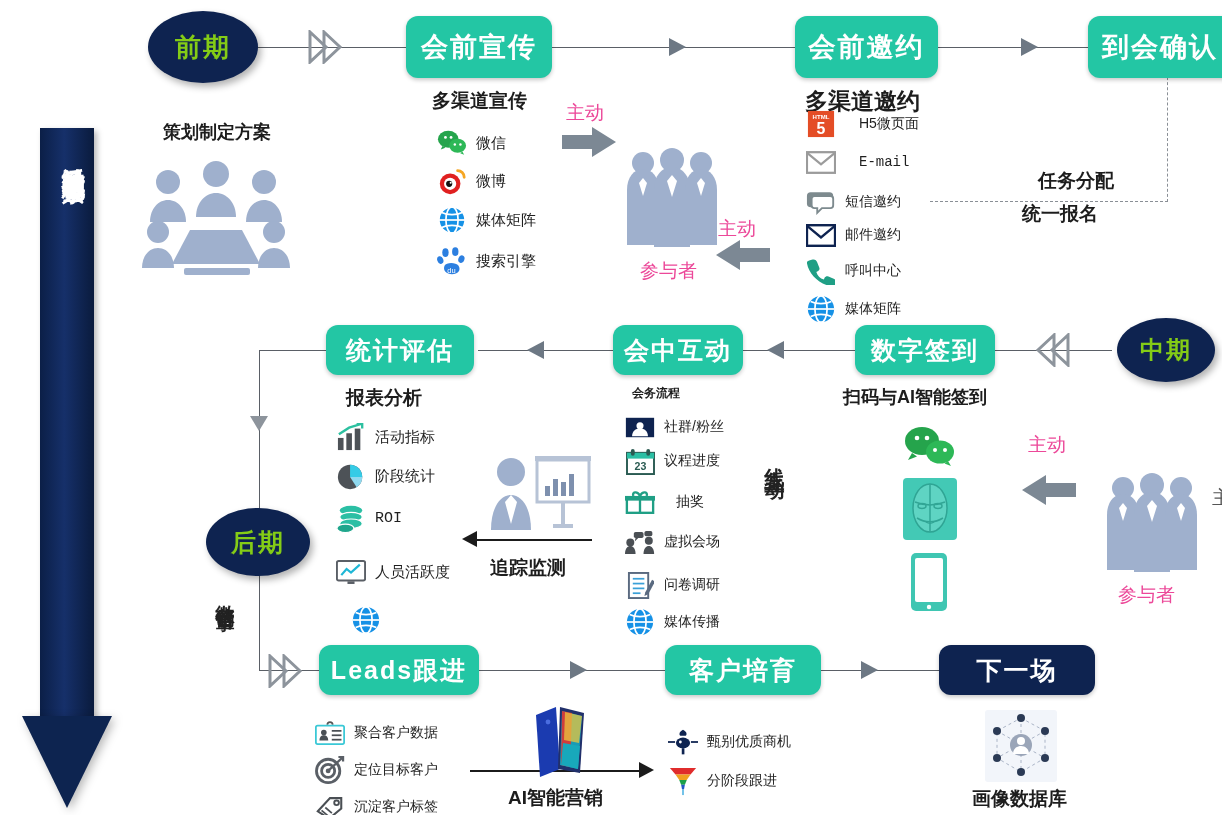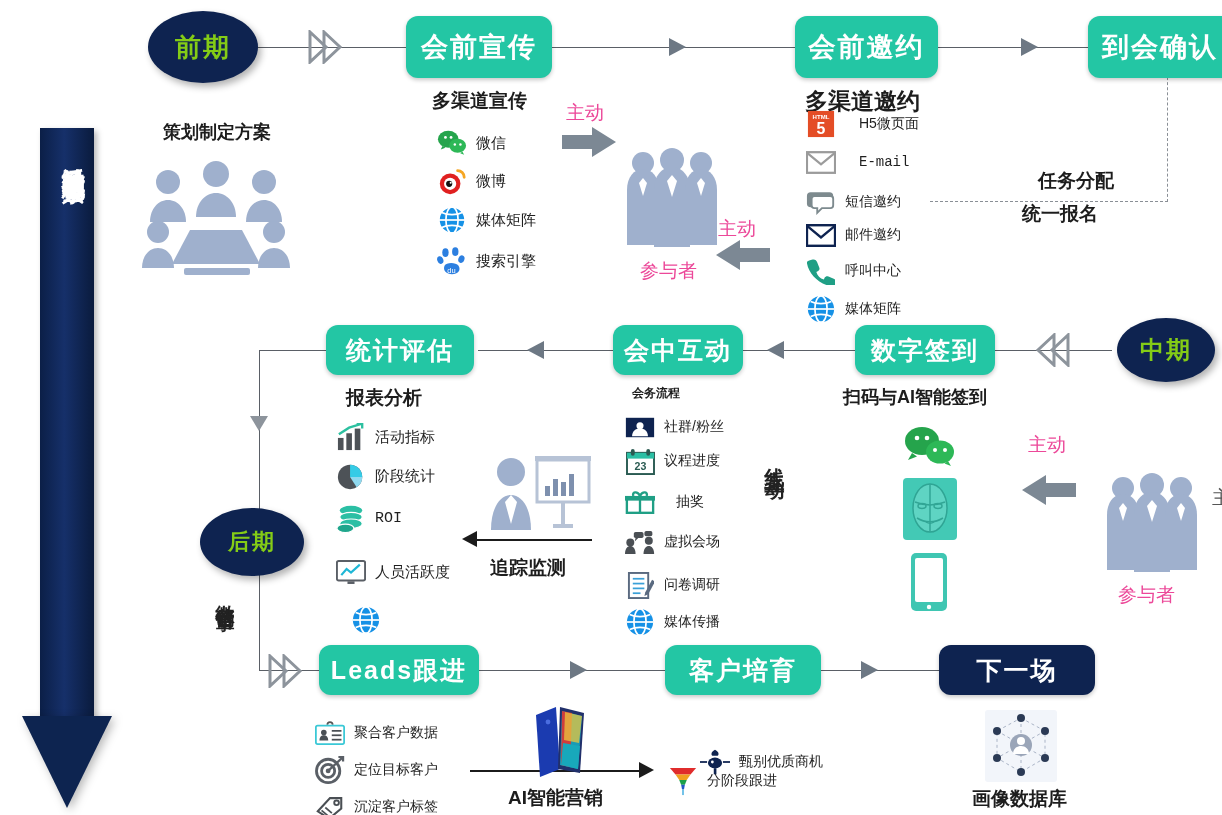--- a/index.html
+++ b/index.html
@@ -569,21 +569,21 @@
     </g>
     <g fill="#ffffff">
       <path d="M52 30l5 6-5 16-5-16z"></path>
         <path d="M23 33l4 5-4 13-4-13z"></path>
         <path d="M81 33l4 5-4 13-4-13z"></path>
     </g>
   </svg>
   <div class="lbl" style="left:1118px;top:582px;font-size:19px;">参与者</div>
   <div class="lbl" style="left:1212px;top:485px;font-size:19px;color:#555;">主</div>
 
-  <div class="ellipse" style="left:200px;top:508px;width:104px;height:68px;font-size:22px;">
+  <div class="ellipse" style="left:206px;top:508px;width:104px;height:68px;font-size:25px;">
     <span>后期</span>
   </div>
 
   <div class="vtext" style="left:212px;top:590px;font-size:19px;letter-spacing:2px;font-weight:600;">微营销引擎</div>
 
   <svg class="chev" style="left:266px;top:654px;width:40px;height:34px;" viewBox="0 0 40 34">
     <path d="M4 2 L20 17 L4 32 Z" fill="none" stroke="#8d949c" stroke-width="3"></path>
     <path d="M18 2 L34 17 L18 32 Z" fill="none" stroke="#8d949c" stroke-width="3"></path>
   </svg>
 
@@ -655,21 +655,21 @@
     <path d="M34 8 L54 13 L50 66 L32 62 Z" fill="#1a9bb5"></path>
     <path d="M34 8 L44 10 L42 64 L33 62 Z" fill="#cf3d3d"></path>
     <path d="M37 9 L54 13 L51 40 L36 37 Z" fill="#eac53d" opacity=".75"></path>
     <path d="M35 40 L52 43 L50 66 L33 62 Z" fill="#18a8bb"></path>
     <circle cx="20" cy="19" r="2.4" fill="#4a6de0"></circle>
   </svg>
   <div class="hline" style="left:470px;top:770px;width:170px;border-top:2.6px solid #1b1b1b;"></div>
   <div style="position:absolute;left:639px;top:762px;width:0;height:0;border-left:15px solid #1b1b1b;border-top:8px solid transparent;border-bottom:8px solid transparent;z-index:4;"></div>
   <div class="cap" style="left:508px;top:785px;font-size:19px;">AI智能营销</div>
 
-  <div class="row sm" style="left:700px;top:727px;margin-top:20px;">
+  <div class="row sm" style="left:668px;top:727px;">
     <span class="ic">
       <svg viewBox="0 0 34 30" width="32" height="28">
         <line x1="0" y1="15" x2="8" y2="15" stroke="#0e2350" stroke-width="2"></line>
         <line x1="26" y1="15" x2="34" y2="15" stroke="#0e2350" stroke-width="2"></line>
         <path d="M17 1c-4 2-5 5-3 7h6c2-2 1-5-3-7z" fill="#0e2350"></path>
         <ellipse cx="17" cy="16" rx="8" ry="6" fill="#0e2350"></ellipse>
         <circle cx="14" cy="15" r="1.6" fill="#fff"></circle>
         <rect x="15.6" y="22" width="3" height="7" fill="#0e2350"></rect>
       </svg>
     </span>

